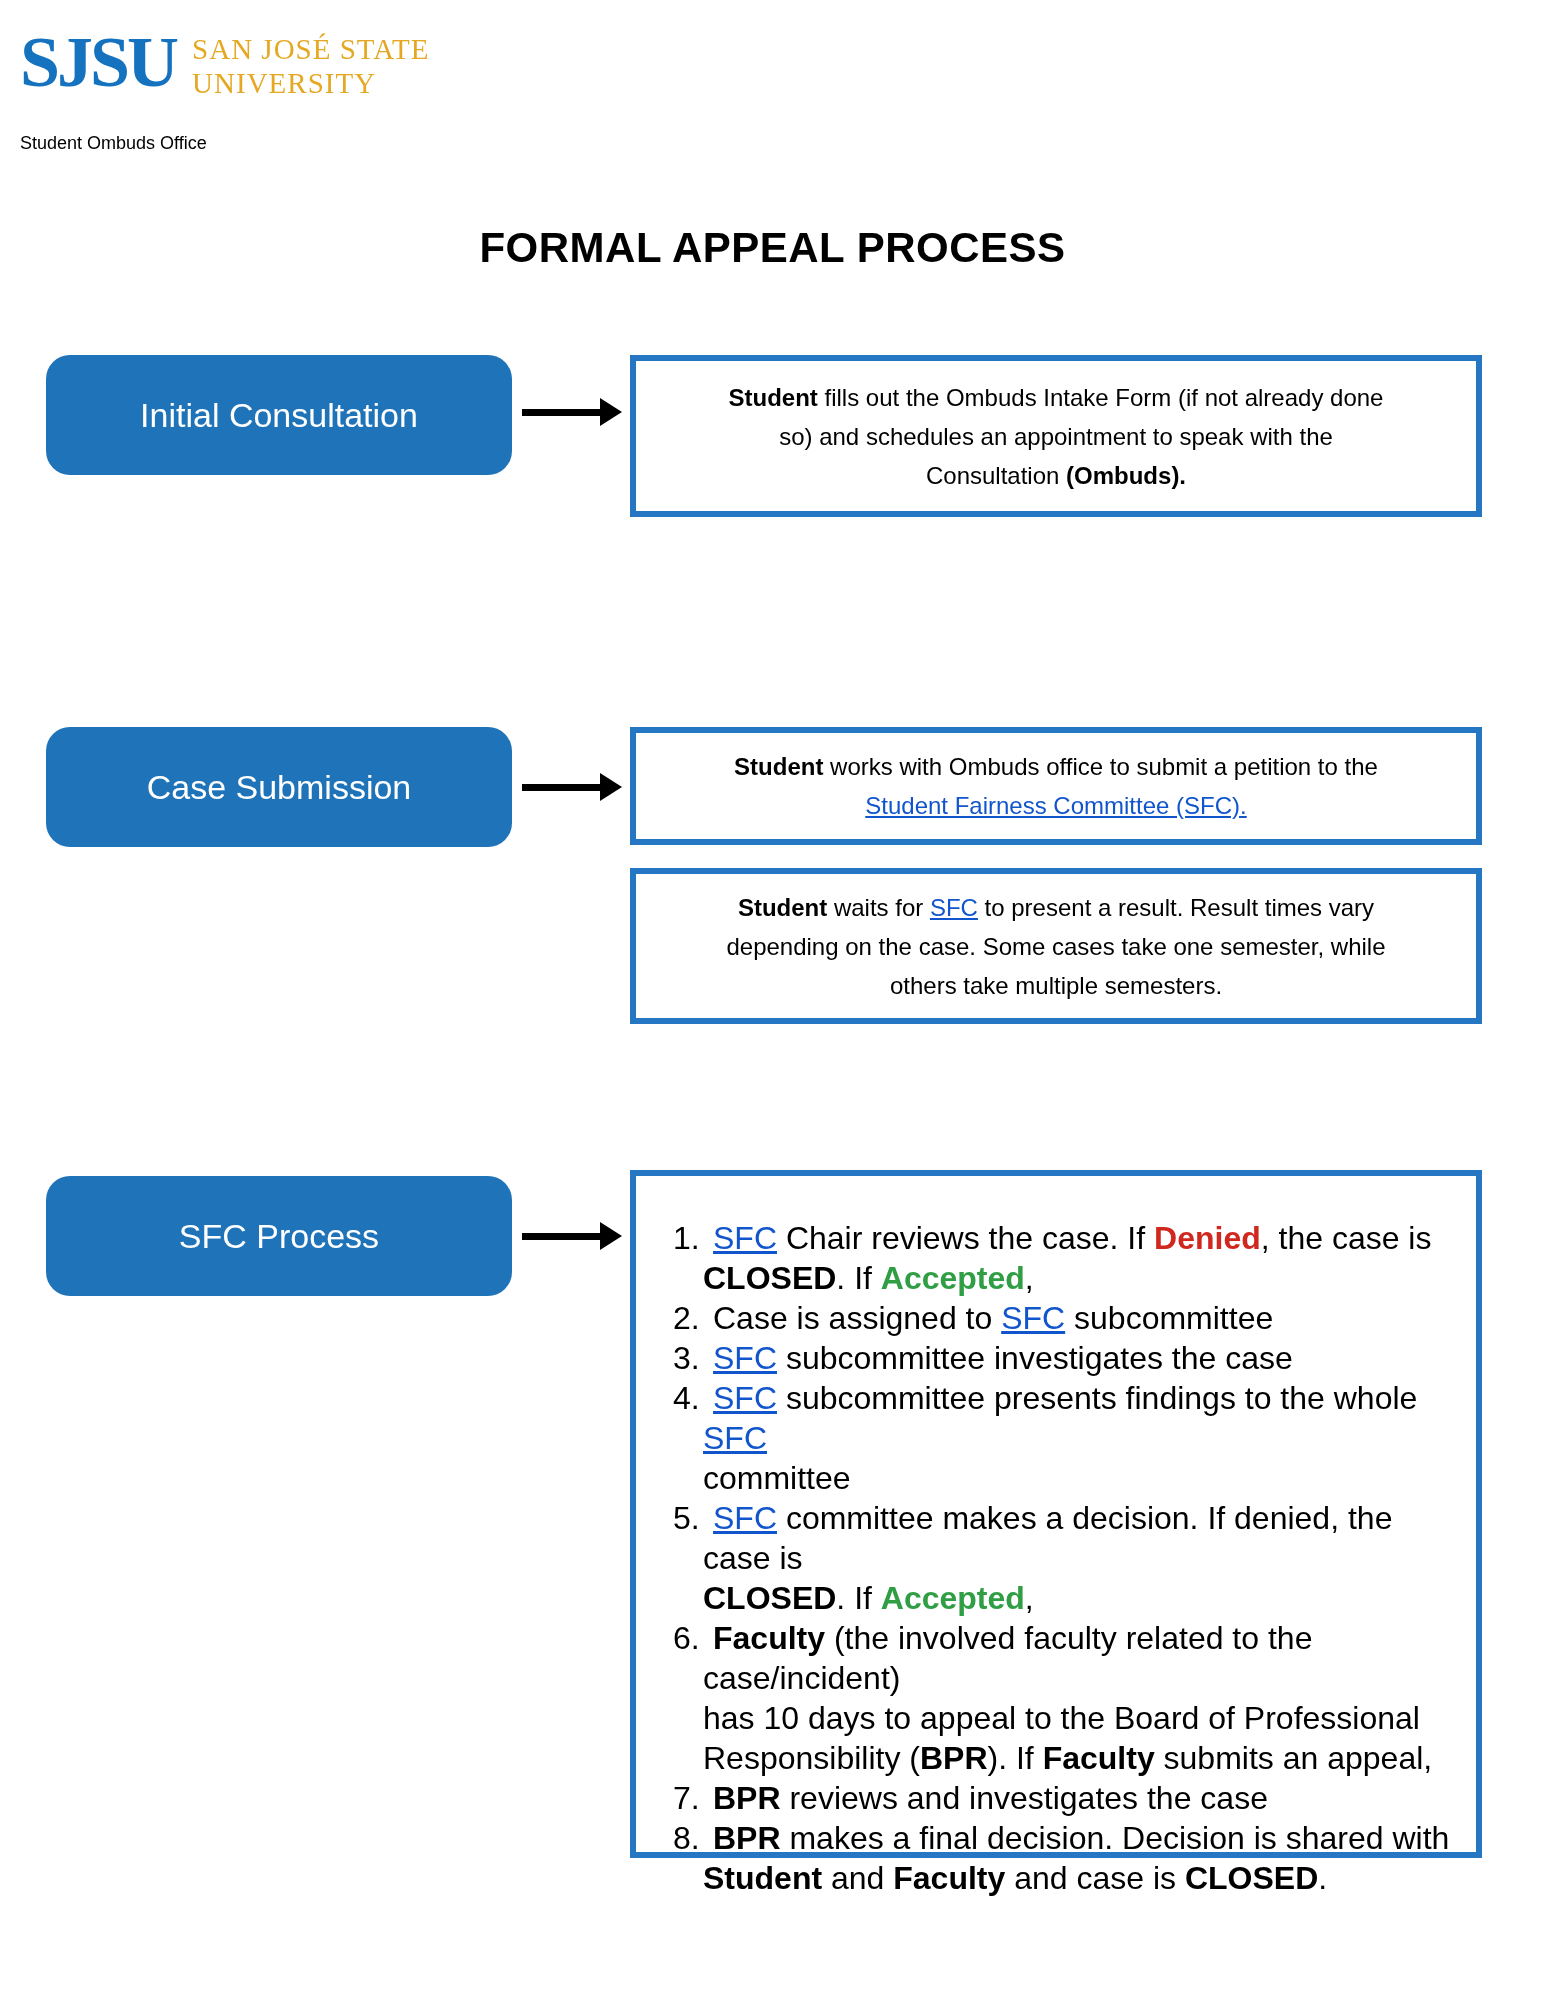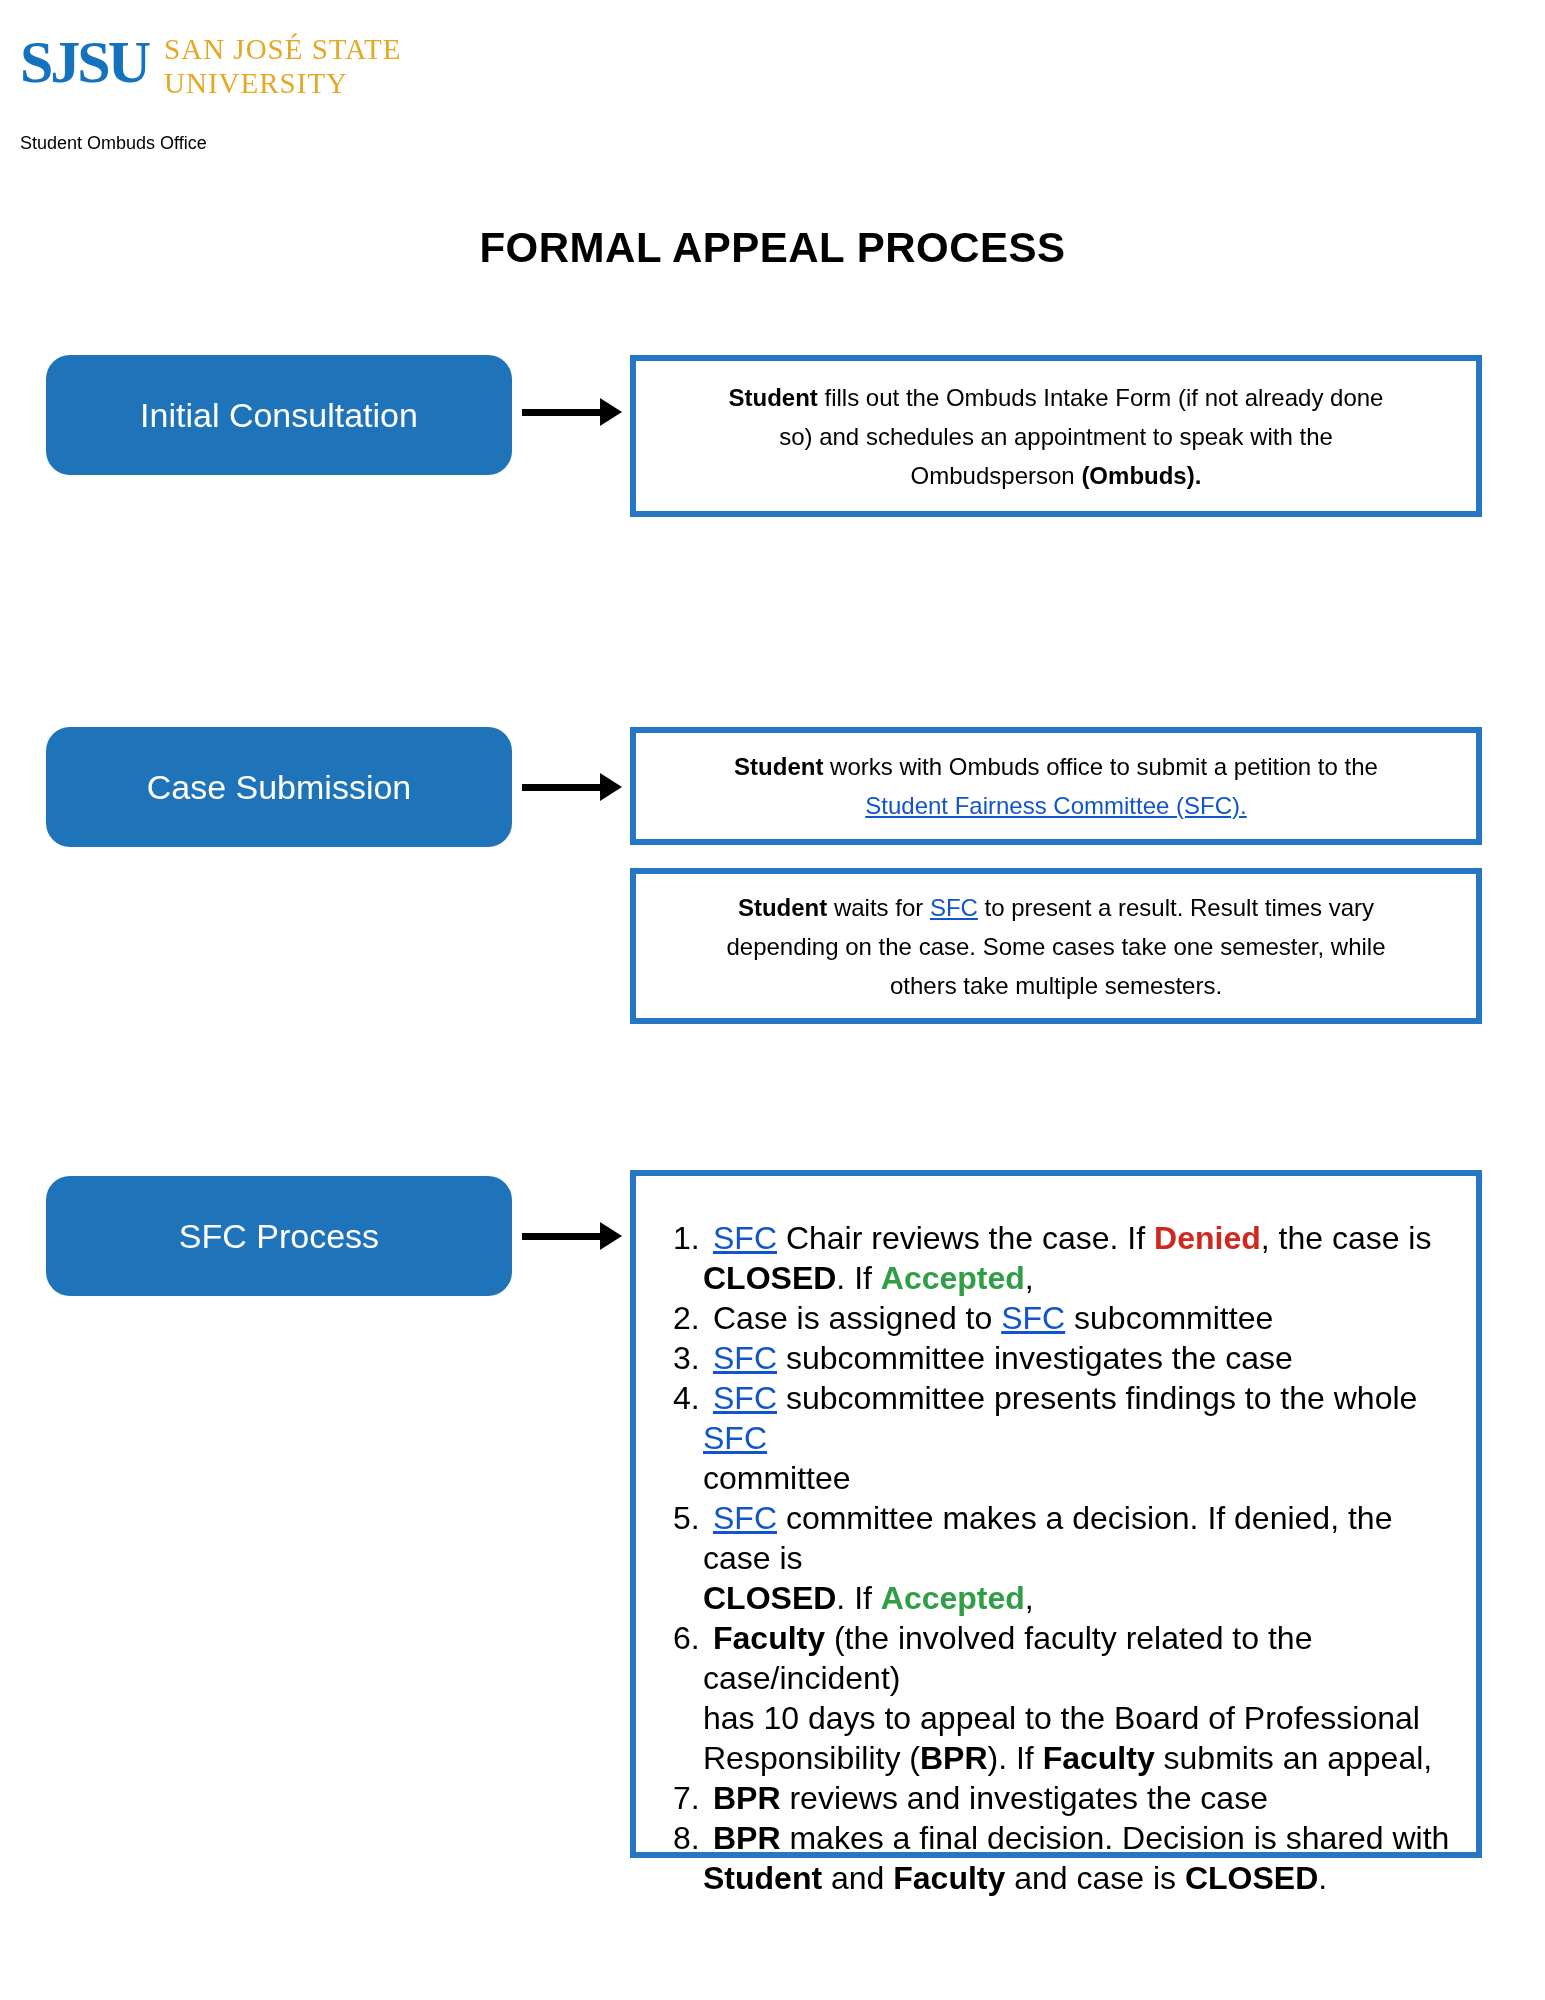--- a/index.html
+++ b/index.html
@@ -2,21 +2,21 @@
 <html><head>
 <meta charset="utf-8">
 <style>
   html,body{margin:0;padding:0;background:#ffffff;}
   .page{position:relative;width:1545px;height:2000px;background:#ffffff;
         font-family:"Liberation Sans", sans-serif;color:#000;overflow:hidden;}
 
   
   .logo{position:absolute;left:20px;top:20px;display:flex;align-items:flex-start;}
   .logo-acronym{font-family:"Liberation Serif", serif;font-weight:bold;color:#1472BF;
-                font-size:60px;line-height:84px;letter-spacing:-3px;}
+                font-size:72px;line-height:84px;letter-spacing:-3px;}
   .logo-name{margin-left:16px;margin-top:12px;font-family:"Liberation Serif", serif;
              color:#E5A823;font-size:29px;line-height:34px;letter-spacing:1px;}
   .department{position:absolute;left:20px;top:133px;font-size:18px;}
 
   .title{position:absolute;left:0;top:224px;width:1545px;text-align:center;
          font-weight:bold;font-size:42px;letter-spacing:.5px;}
 
   
   .flow-label{position:absolute;left:46px;width:466px;height:120px;background:#1F73B8;
               color:#fff;display:flex;align-items:center;justify-content:center;
@@ -63,21 +63,21 @@
   <div class="department">Student Ombuds Office</div>
 
   <div class="title">FORMAL APPEAL PROCESS</div>
 
   <div class="flow-label" style="top:355px;">Initial Consultation</div>
   <div class="arrow" style="top:398px;">
     <div class="shaft"></div>
     <div class="head"></div>
   </div>
   <div class="info-box" style="top:355px;height:162px;text-align:center;">
-    <div><span class="seg-bold">Student</span><span class="seg-plain"> fills out the Ombuds Intake Form (if not already done</span><br><span class="seg-plain">so) and schedules an appointment to speak with the</span><br><span class="seg-plain">Ombudsperson </span><span class="seg-bold">(Ombuds).</span></div>
+    <div><span class="seg-bold">Student</span><span class="seg-plain"> fills out the Ombuds Intake Form (if not already done</span><br><span class="seg-plain">so) and schedules an appointment to speak with the</span><br><span class="seg-plain">Consultation </span><span class="seg-bold">(Ombuds).</span></div>
   </div>
 
   <div class="flow-label" style="top:727px;">Case Submission</div>
   <div class="arrow" style="top:773px;">
     <div class="shaft"></div>
     <div class="head"></div>
   </div>
   <div class="info-box" style="top:868px;height:156px;">
     <div><span class="seg-bold">Student</span><span class="seg-plain"> waits for </span><span class="seg-link">SFC</span><span class="seg-plain"> to present a result. Result times vary</span><br><span class="seg-plain">depending on the case. Some cases take one semester, while</span><br><span class="seg-plain">others take multiple semesters.</span></div>
   </div>

